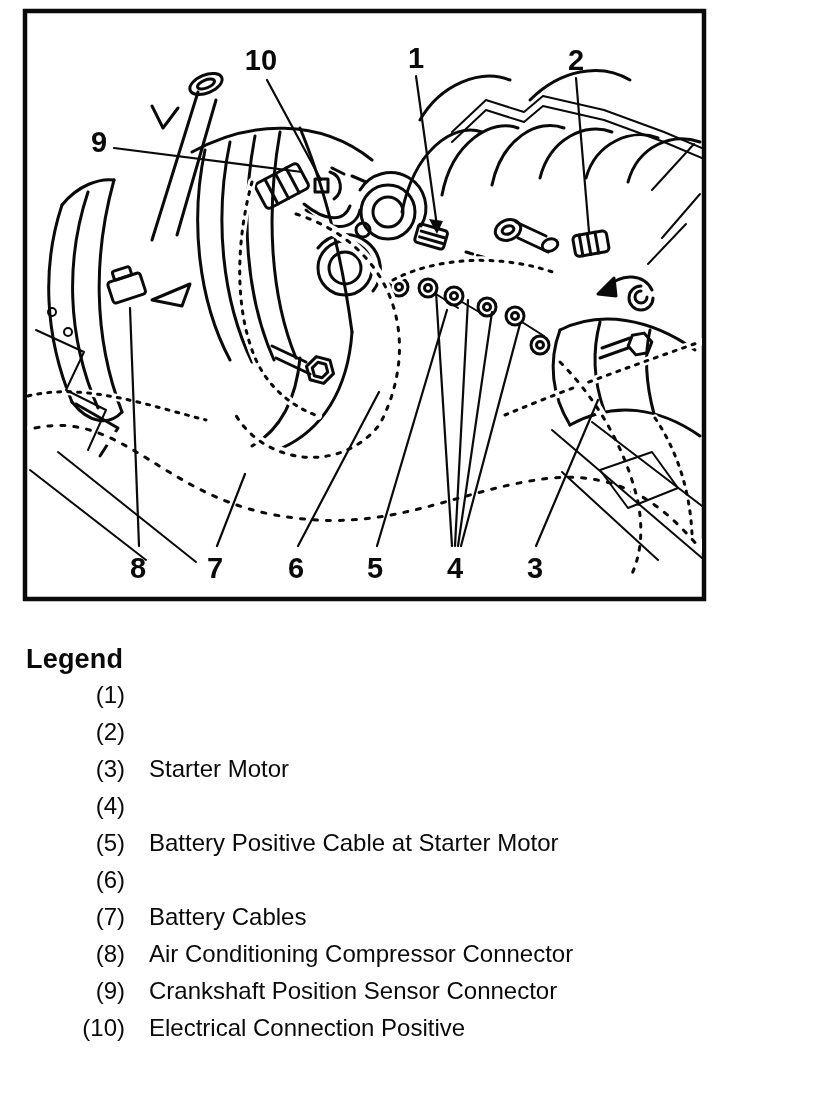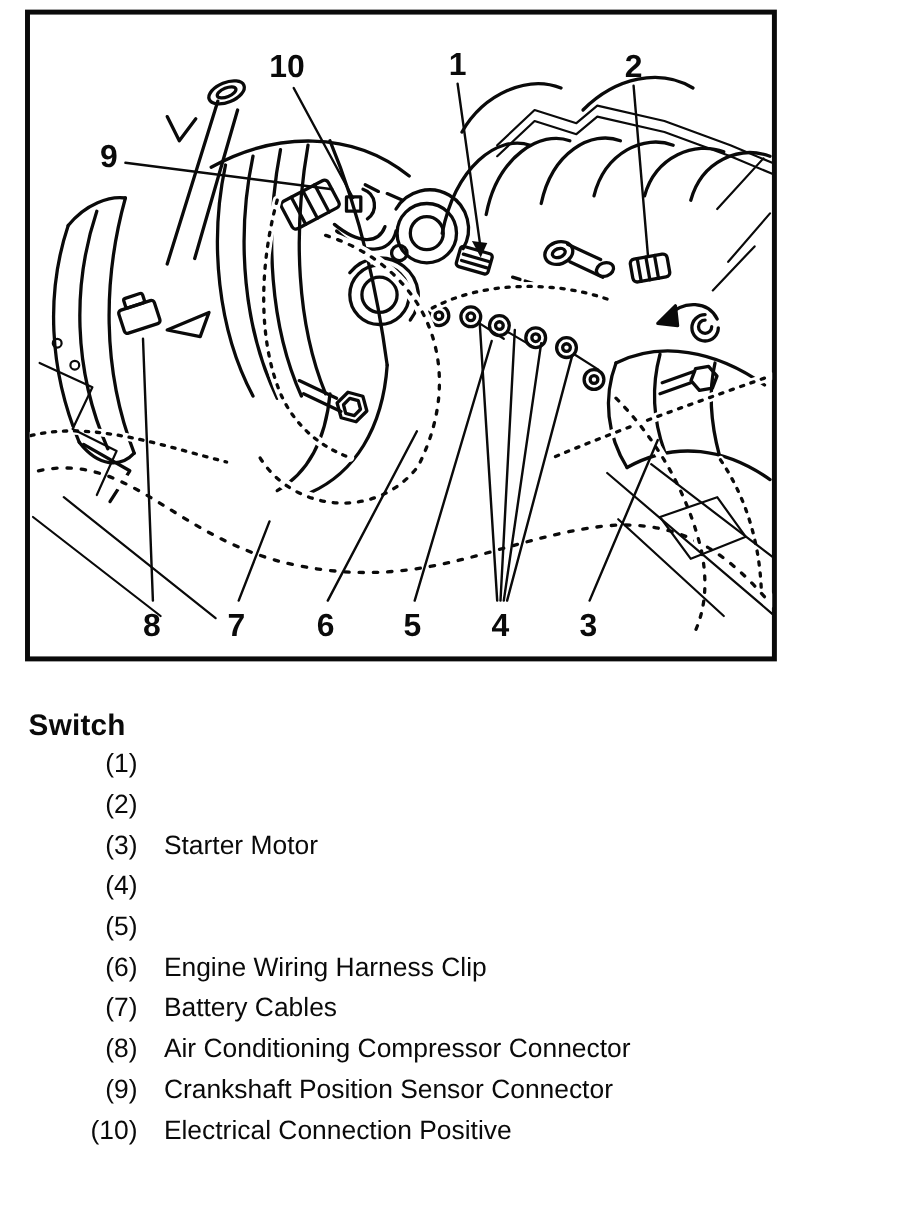--- a/index.html
+++ b/index.html
@@ -277,41 +277,41 @@
       <text class="callout" x="215" y="578">7</text>
       <text class="callout" x="296" y="578">6</text>
       <text class="callout" x="375" y="578">5</text>
       <text class="callout" x="455" y="578">4</text>
       <text class="callout" x="535" y="578">3</text>
     </g>
   </svg>
 </div>
 
 <div class="legend">
-  <h2>Switch</h2>
+  <h2>Legend</h2>
   <div class="legend-list">
     <div class="legend-row">
       <span class="num">(1)</span>
     </div>
     <div class="legend-row">
       <span class="num">(2)</span>
     </div>
     <div class="legend-row">
       <span class="num">(3)</span>
       <span class="lbl">Starter Motor</span>
     </div>
     <div class="legend-row">
       <span class="num">(4)</span>
     </div>
     <div class="legend-row">
       <span class="num">(5)</span>
+      <span class="lbl">Battery Positive Cable at Starter Motor</span>
     </div>
     <div class="legend-row">
       <span class="num">(6)</span>
-      <span class="lbl">Engine Wiring Harness Clip</span>
     </div>
     <div class="legend-row">
       <span class="num">(7)</span>
       <span class="lbl">Battery Cables</span>
     </div>
     <div class="legend-row">
       <span class="num">(8)</span>
       <span class="lbl">Air Conditioning Compressor Connector</span>
     </div>
     <div class="legend-row">

